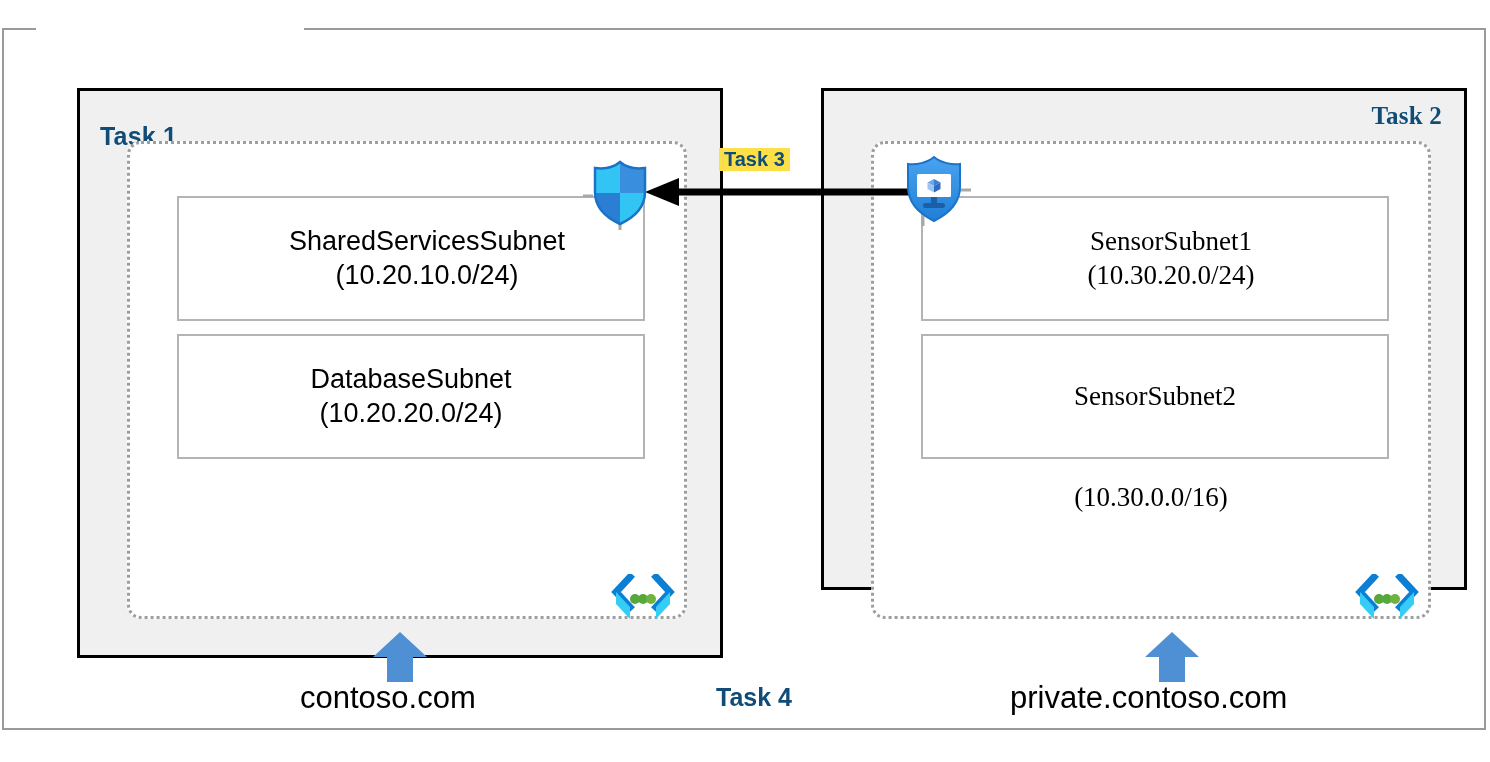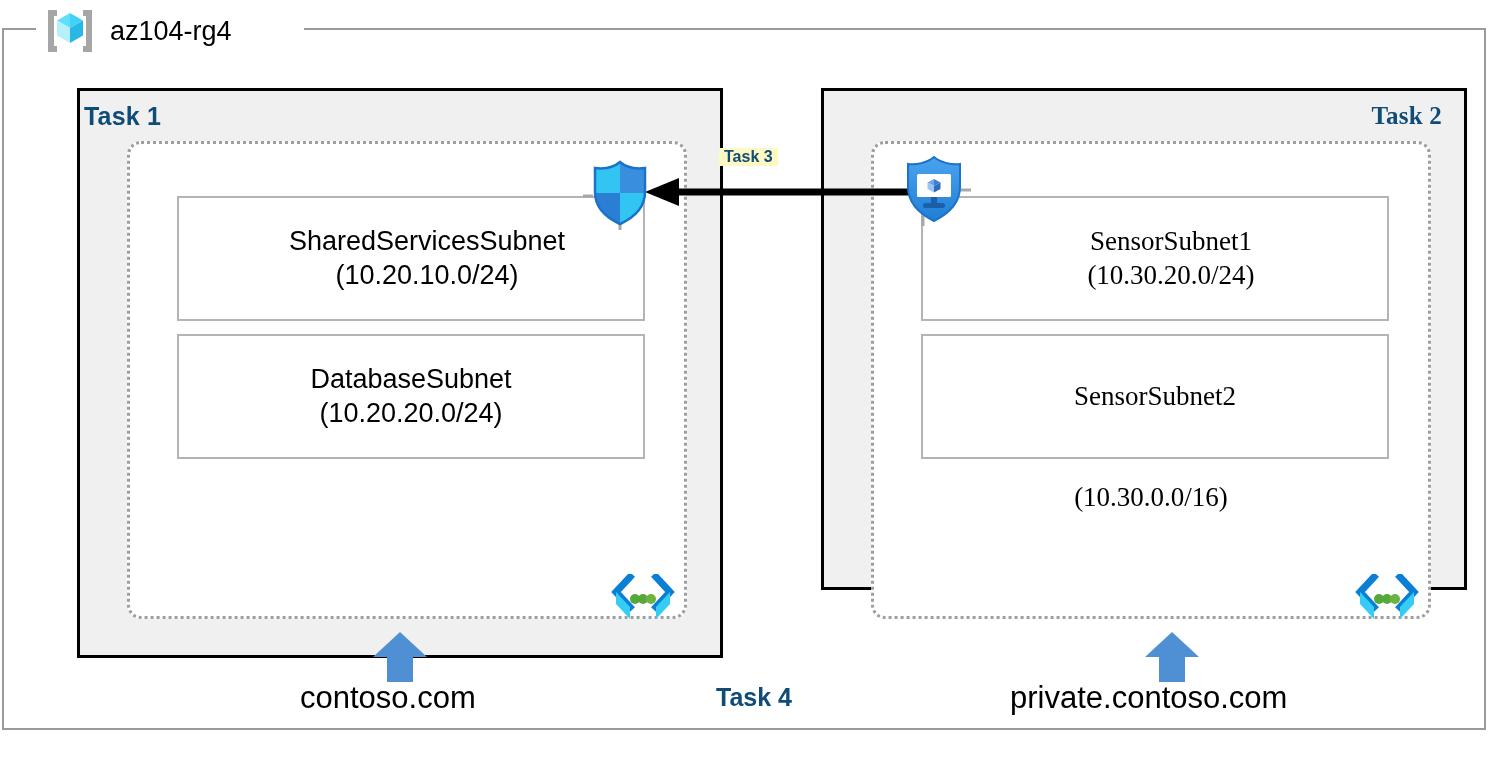--- a/index.html
+++ b/index.html
@@ -72,21 +72,21 @@
 
   .task-label {
     position: absolute;
     top: 11px;
     font-size: 25px;
     font-weight: bold;
     color: #0f4c78;
     letter-spacing: 0.2px;
     white-space: nowrap;
   }
-  .task-label.left  { left: 4px; }
+  .task-label.left  { left: 20px; margin-top: 20px; }
   .task-label.right { right: 22px; }
 
   
   .vnet {
     position: absolute;
     background: #ffffff;
     border: 3px dotted #9e9e9e;
     border-radius: 14px;
     box-sizing: border-box;
   }
@@ -161,24 +161,24 @@
     left: 643px;
     top: 172px;
     width: 266px;
     height: 40px;
     z-index: 5;
   }
   .task3-label {
     position: absolute;
     left: 719px;
     top: 148px;
-    font-size: 16px;
+    font-size: 20px;
     font-weight: bold;
     color: #0f4c78;
-    background: #fef9c3;
+    background: #fde047;
     padding: 0 5px;
     z-index: 7;
     white-space: nowrap;
   }
 
   
   .task4-label {
     position: absolute;
     left: 716px;
     top: 683px;
@@ -212,39 +212,20 @@
   #dns-caption-2 { left: 997px; text-align: right; }
 </style>
 </head>
 <body>
 
 <div id="stage">
 
   <div class="rg-frame"></div>
   <div class="rg-title-notch"></div>
 
-  <div class="rg-title-row">
-    <span style="display:inline-block;width:52px;height:48px;">
-      <svg width="52" height="48" viewBox="0 0 52 48" xmlns="http://www.w3.org/2000/svg">
-
-        <path d="M13 3 L4 3 L4 45 L13 45 L13 39 L10 39 L10 9 L13 9 Z" fill="#a6a6a6"></path>
-
-        <path d="M39 3 L48 3 L48 45 L39 45 L39 39 L42 39 L42 9 L39 9 Z" fill="#a6a6a6"></path>
-
-        <path d="M26 6 L13 13.5 L26 21 L26 6 Z" fill="#5ee0fb"></path>
-
-        <path d="M26 6 L39 13.5 L26 21 L26 6 Z" fill="#41d3f7"></path>
-
-        <path d="M13 13.5 L13 28.5 L26 36 L26 21 Z" fill="#b5f0fd"></path>
-
-        <path d="M39 13.5 L39 28.5 L26 36 L26 21 Z" fill="#29b8e6"></path>
-      </svg>
-    </span>
-    <span class="rg-title-text">az104-rg4</span>
-  </div>
 
   <div class="task-box" id="task-box-1">
 
     <div class="task-label left">Task 1</div>
 
     <div class="vnet" id="vnet-core">
 
       <div class="subnet first">
         <span class="node-name">SharedServicesSubnet</span>
         <span class="node-cidr">(10.20.10.0/24)</span>

